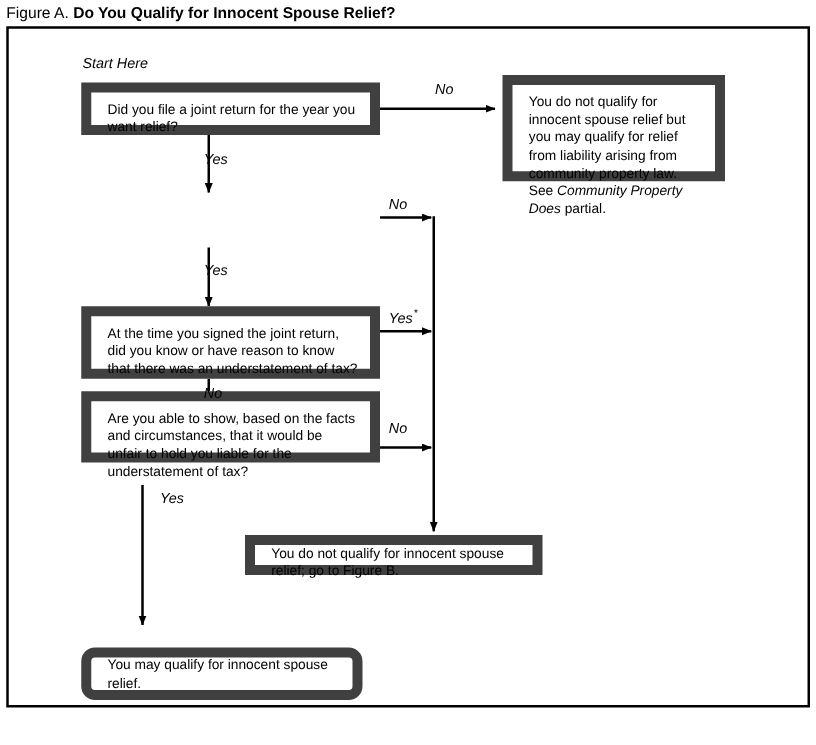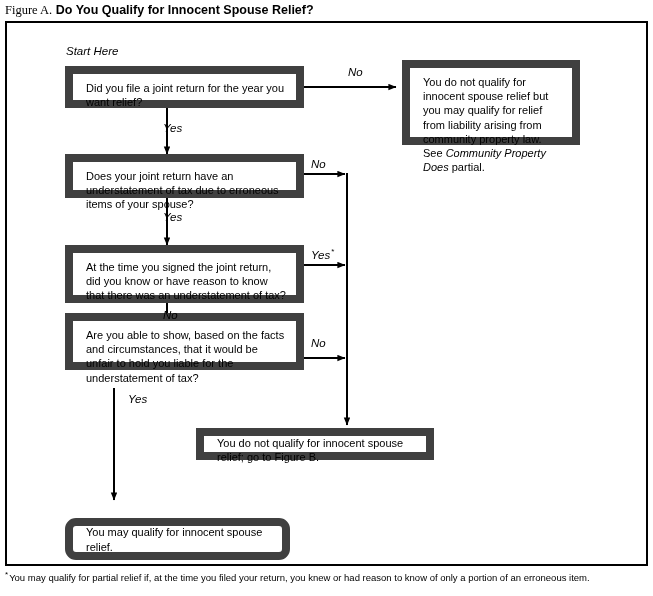--- a/index.html
+++ b/index.html
@@ -26,21 +26,20 @@
     left: 5px;
     top: 2px;
     width: 640px;
     height: 17px;
     font-size: 12.5px;
     line-height: 16px;
     white-space: nowrap;
   }
   #caption .cap-fig {
     font-weight: normal;
-    font-family: Liberation Serif, serif;
   }
   #caption .cap-title {
     font-weight: bold;
   }
 
   
   #frame {
     position: absolute;
     left: 5px;
     top: 21px;
@@ -160,23 +159,20 @@
       <line x1="347" y1="173" x2="347" y2="425" marker-end="url(#ah)"></line>
     </g>
   </svg>
 
   <div class="lbl start" style="left:66px; top:45px;">Start Here</div>
 
   <div class="node" style="left:65px; top:66px; width:239px; height:42px;">
     <span>Did you file a joint return for the year you want relief?</span>
   </div>
 
-  <div class="node" style="left:65px; top:154px; width:239px; height:44px;">
-    <span>Does your joint return have an understatement of tax due to erroneous items of your spouse?</span>
-  </div>
 
   <div class="node" style="left:65px; top:245px; width:239px; height:58px;">
     <span>At the time you signed the joint return, did you know or have reason to know that there was an understatement of tax?</span>
   </div>
 
   <div class="node" style="left:65px; top:313px; width:239px; height:57px;">
     <span>Are you able to show, based on the facts and circumstances, that it would be unfair to hold you liable for the understatement of tax?</span>
   </div>
 
   <div class="node" style="left:402px; top:60px; width:178px; height:85px;">
@@ -196,17 +192,14 @@
 
   <div class="lbl" style="left:311px; top:158px;">No</div>
   <div class="lbl" style="left:163px; top:211px;">Yes</div>
 
   <div class="lbl" style="left:311px; top:249px;"><span>Yes</span><sup>*</sup></div>
   <div class="lbl" style="left:163px; top:309px;">No</div>
 
   <div class="lbl" style="left:311px; top:337px;">No</div>
   <div class="lbl" style="left:128px; top:393px;">Yes</div>
 
-  <div id="footnote">
-    <sup>*</sup><span>You may qualify for partial relief if, at the time you filed your return, you knew or had reason to know of only a portion of an erroneous item.</span>
-  </div>
 
 </div>
 
 </body></html>

